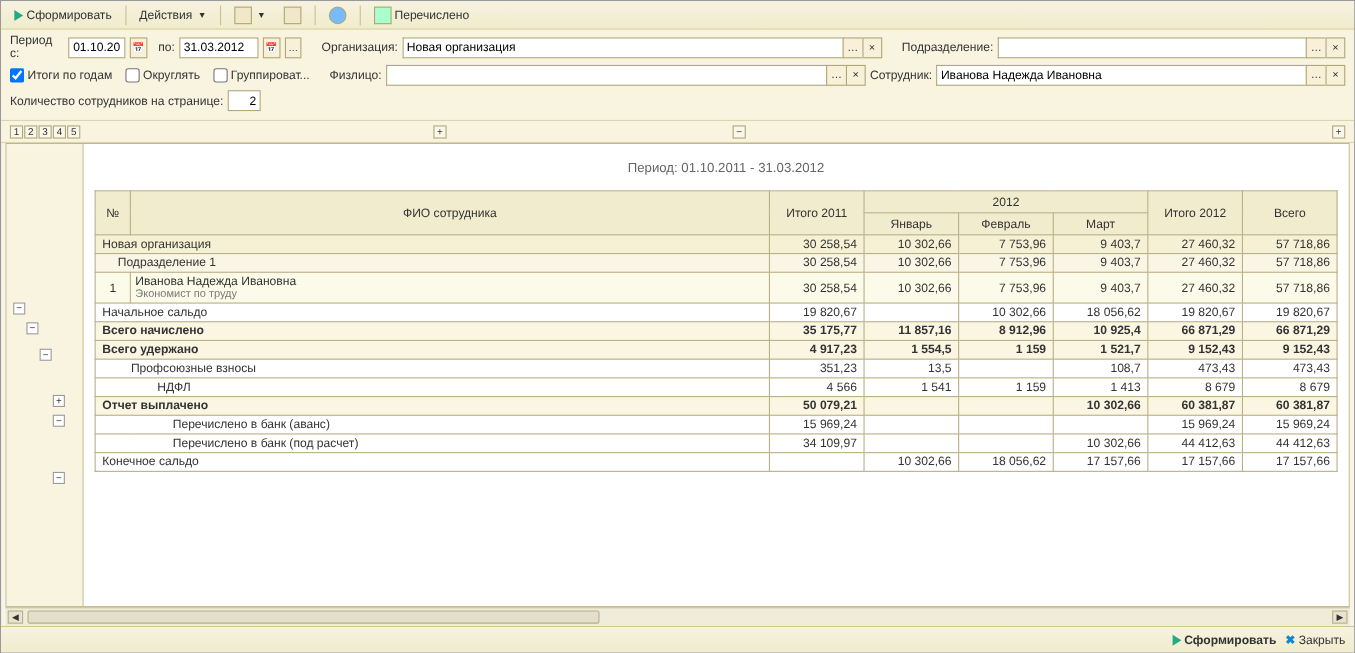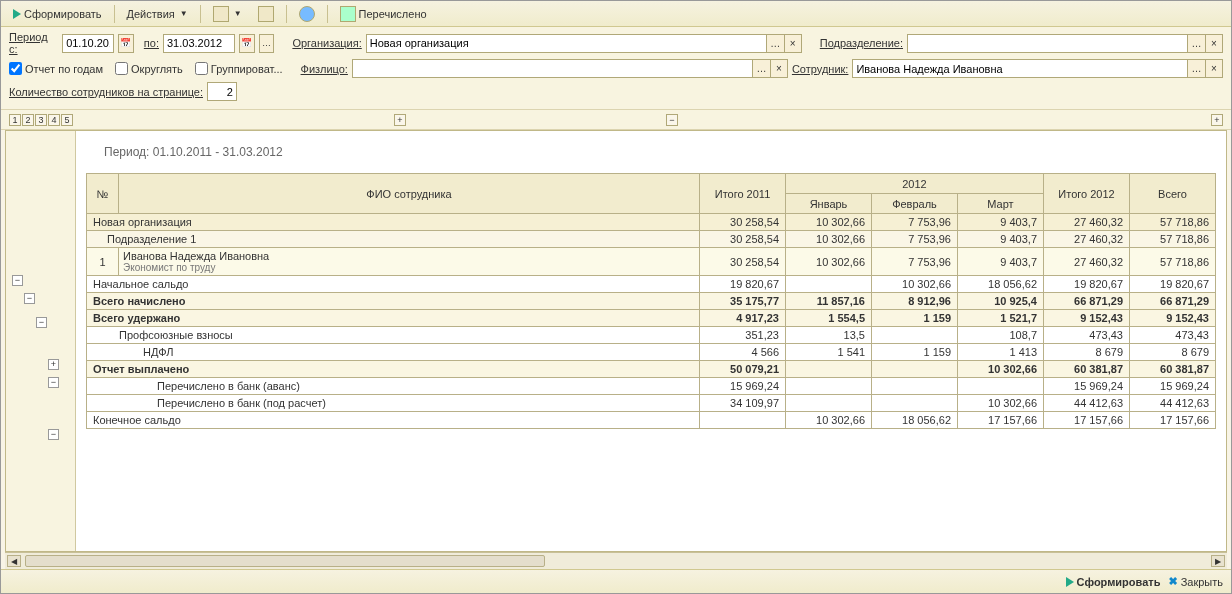--- a/index.html
+++ b/index.html
@@ -19,21 +19,21 @@
 .tbtn .arrow { font-size: 8px; margin-left: 2px; }
 .tri-green { display: inline-block; width: 0; height: 0; border-top: 5px solid transparent; border-bottom: 5px solid transparent; border-left: 8px solid #2a8; }
 .sep { width: 1px; height: 18px; background: #c8c090; margin: 0 2px; }
 .ticon { width: 16px; height: 16px; display: inline-block; background: #f0e8c8; border: 1px solid #b0a870; }
 .ticon.q { background: #7bf; border-radius: 50%; }
 .ticon.reopen { background: #afc; }
 
 
 .filters { background: #f8f4e0; padding: 4px 8px; border-bottom: 1px solid #dcd4b0; }
 .frow { display: flex; align-items: center; gap: 4px; margin-bottom: 4px; }
-.lbl { color: #333; text-decoration: underline; }
+.lbl { color: #333; }
 .inp { height: 19px; border: 1px solid #b0a878; background: #fff; padding: 1px 3px; font-size: 11px; }
 .dtpick { width: 16px; height: 19px; border: 1px solid #b0a878; background: #f8f0d8; cursor: pointer; display: inline-flex; align-items: center; justify-content: center; font-size: 9px; }
 .selbox { display: flex; align-items: center; }
 .selbox .inp { border-right: none; }
 .selbox .btn-dots, .selbox .btn-x { width: 18px; height: 19px; border: 1px solid #b0a878; background: #f8f0d8; cursor: pointer; display: inline-flex; align-items: center; justify-content: center; font-size: 10px; }
 .selbox .btn-dots { border-right: none; }
 .chk { display: inline-flex; align-items: center; gap: 3px; margin-right: 8px; }
 .chk input { width: 13px; height: 13px; }
 
 
@@ -41,21 +41,21 @@
 .expandbar .num { border: 1px solid #b0a878; width: 12px; height: 12px; display: inline-flex; align-items: center; justify-content: center; margin-right: 1px; cursor: pointer; background: #faf6ea; }
 .expandbar .pl { border: 1px solid #b0a878; width: 12px; height: 12px; display: inline-flex; align-items: center; justify-content: center; cursor: pointer; background: #faf6ea; margin-left: auto; }
 .expandbar .mn { border: 1px solid #b0a878; width: 12px; height: 12px; display: inline-flex; align-items: center; justify-content: center; cursor: pointer; background: #faf6ea; }
 
 
 .report-wrap { flex: 1; display: flex; overflow: auto; background: #fff; border: 1px solid #c0b888; margin: 0 4px; }
 .tree-g { width: 70px; background: #f8f4e0; border-right: 1px solid #d0c8a0; position: relative; }
 .tree-g .node { position: absolute; width: 11px; height: 11px; border: 1px solid #999; background: #fff; font-size: 9px; line-height: 9px; text-align: center; cursor: pointer; }
 .report { flex: 1; background: #fff; padding: 14px 10px 10px 10px; }
 .r-title { font-size: 18px; font-weight: normal; color: #333; margin-bottom: 6px; }
-.r-period { font-size: 12px; color: #666; margin-bottom: 14px; margin-left: 18px; }
+.r-period { font-size: 12px; color: #666; margin-bottom: 14px; margin-left: 18px; text-align: center; }
 
 table.rt { border-collapse: collapse; width: 100%; }
 table.rt th, table.rt td { border: 1px solid #b8b088; padding: 2px 6px; font-size: 11px; vertical-align: middle; }
 table.rt th { background: #f2ecce; font-weight: normal; text-align: center; height: 20px; }
 table.rt .org-row td { background: #f6f0d4; font-weight: normal; }
 table.rt .sub-row td { background: #faf6e6; }
 table.rt .emp-row td { background: #fcfae8; }
 table.rt .bold-row td { background: #faf6e2; font-weight: bold; }
 table.rt .num { text-align: right; font-variant-numeric: tabular-nums; }
 table.rt .name { text-align: left; }
@@ -129,21 +129,21 @@
       <span class="lbl" style="margin-left:14px">Подразделение:</span>
       <div class="selbox" style="flex:1">
         <input class="inp" style="width: 280px; flex: 1 1 0%;" value="">
         <span class="btn-dots">…</span>
         <span class="btn-x">×</span>
       </div>
     </div>
     <div class="frow">
       <label class="chk">
           <input type="checkbox" checked="" style="">
-          <span>Отчет по годам</span>
+          <span>Итоги по годам</span>
         </label>
       <label class="chk">
           <input type="checkbox" style="">
           <span>Округлять</span>
         </label>
       <label class="chk">
           <input type="checkbox" style="">
           <span>Группироват...</span>
         </label>
       <span class="lbl" style="margin-left:6px">Физлицо:</span>

